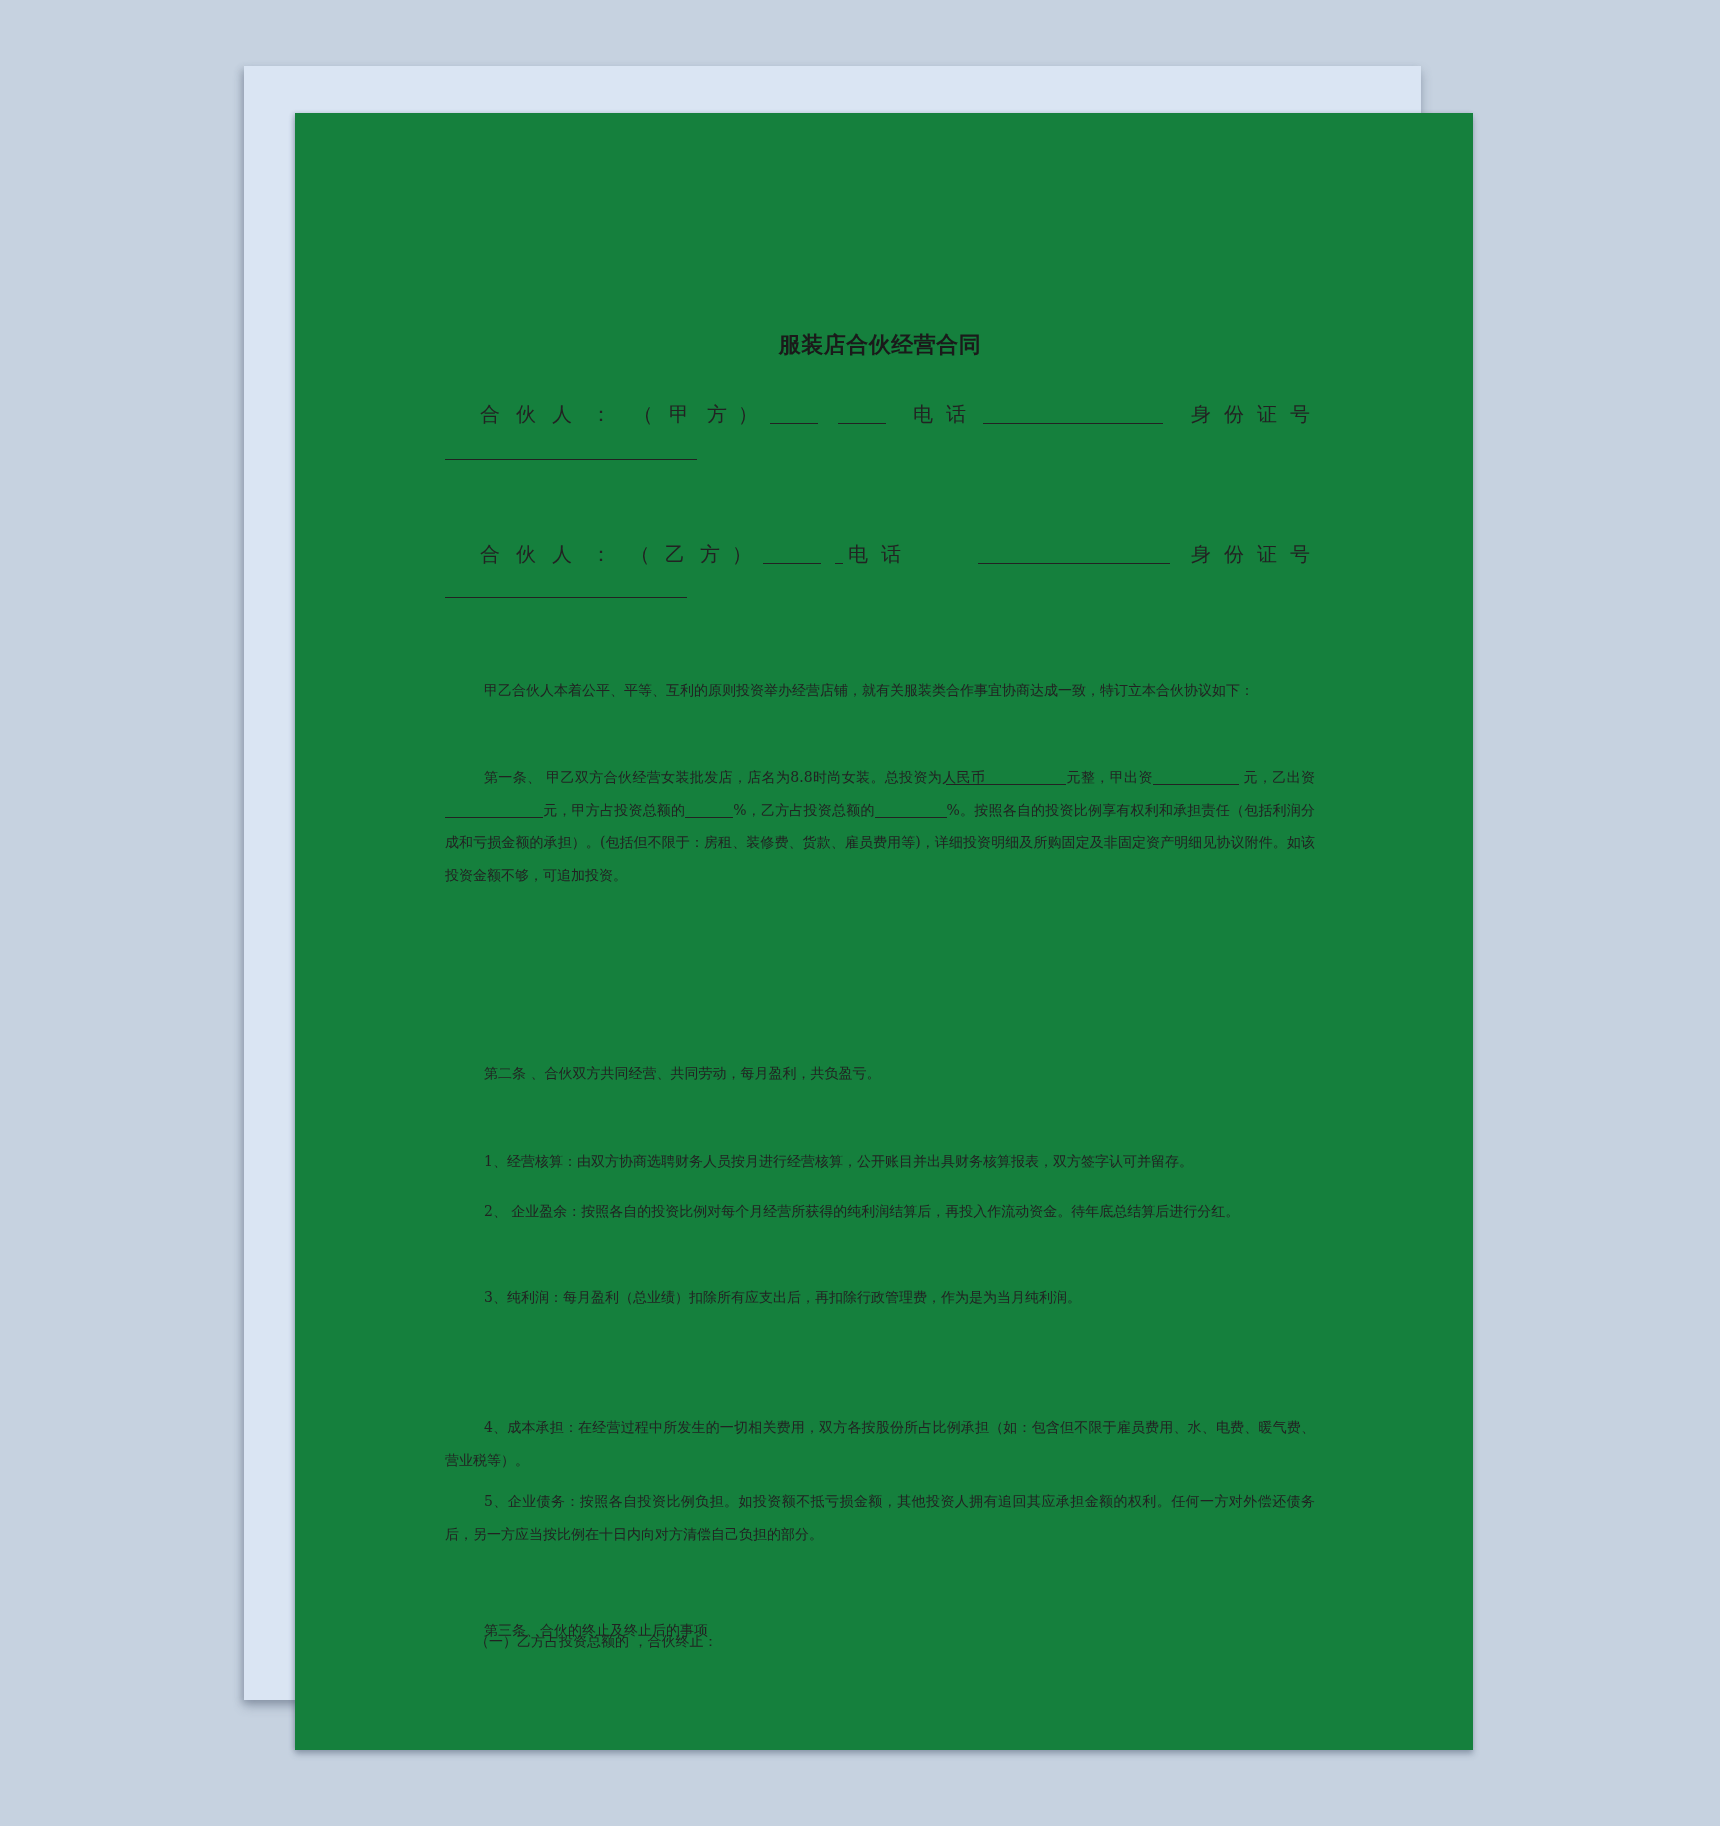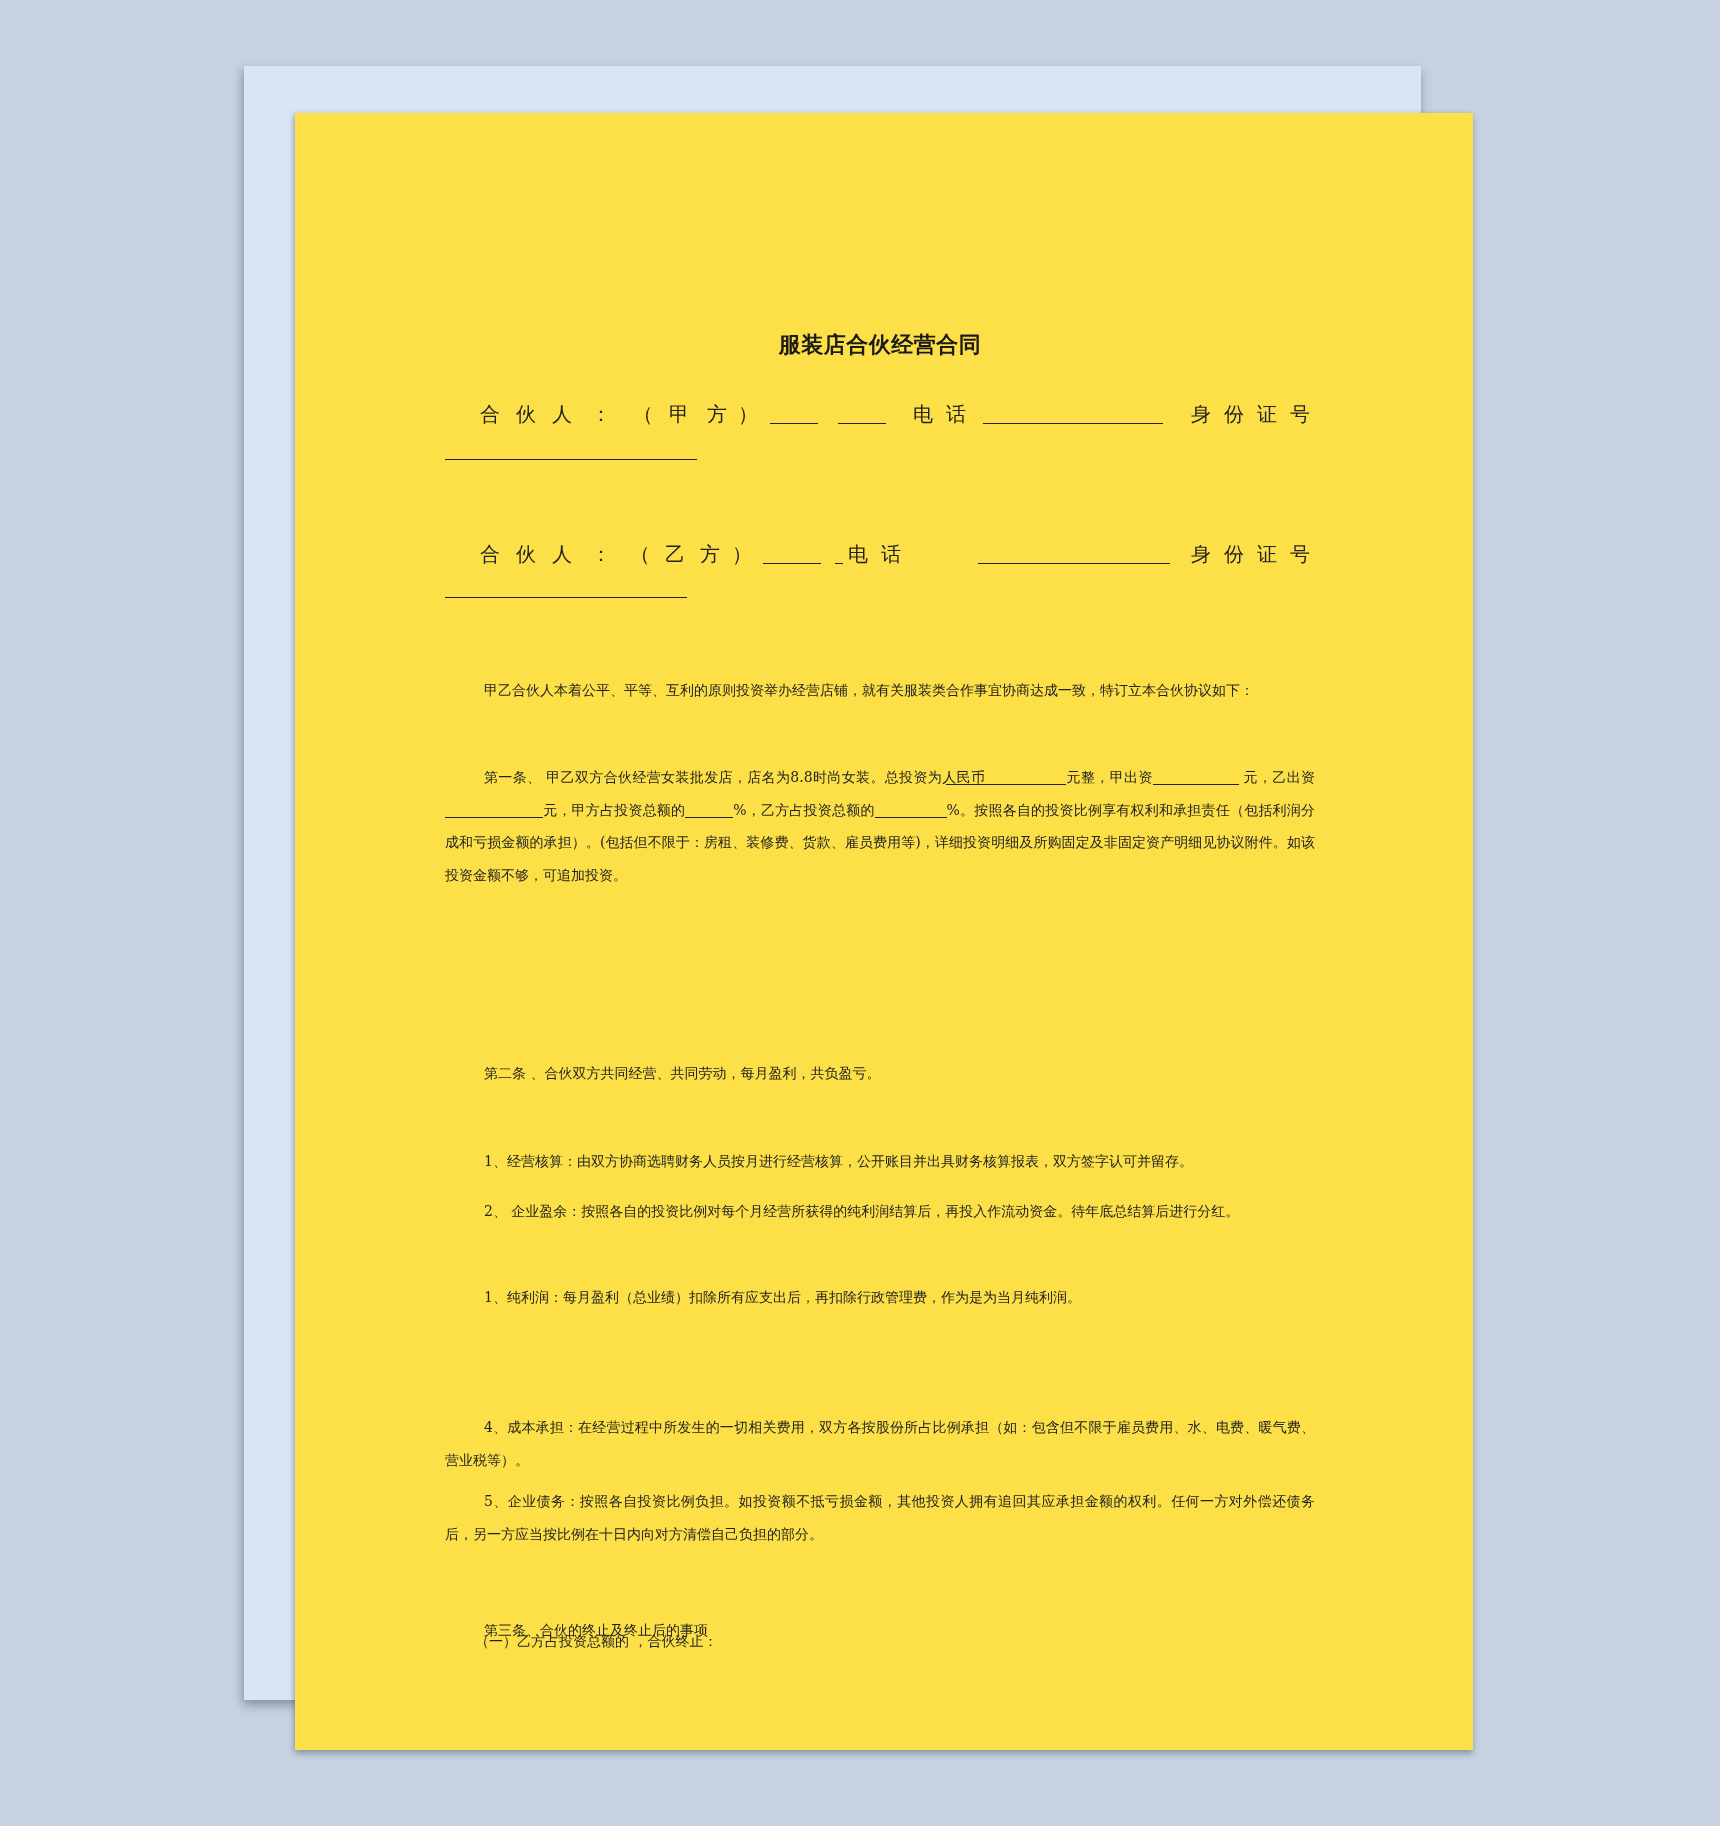--- a/index.html
+++ b/index.html
@@ -22,21 +22,21 @@
       height: 1634px;
       background: #dae5f3;
       box-shadow: 0 6px 10px rgba(90,105,125,0.45), -3px 3px 6px rgba(90,105,125,0.25);
     }
     .front-page {
       position: absolute;
       left: 295px;
       top: 113px;
       width: 1178px;
       height: 1637px;
-      background: #fde047;
+      background: #15803d;
       box-shadow: 0 4px 6px rgba(80,95,115,0.45), -2px 0 4px rgba(80,95,115,0.2);
     }
     .content {
       position: absolute;
       left: 150px;
       top: 0;
       width: 870px;
       color: #222;
       font-size: 19.5px;
     }
@@ -134,21 +134,21 @@
     <div class="blank" style="left:0; top:484px; width:242px;"></div>
 
     <div class="para" style="top:561px;">甲乙合伙人本着公平、平等、互利的原则投资举办经营店铺，就有关服装类合作事宜协商达成一致，特订立本合伙协议如下：</div>
 
     <div class="para" style="top:648px;"><span>第一条、 甲乙双方合伙经营女装批发店，店名为8.8时尚女装。总投资为人民币</span><span class="uline" style="width:120px; margin-left:-39px;"></span><span>元整，甲出资</span><span class="uline" style="width:86px;"></span><span> 元，乙出资</span><span class="uline" style="width:98px;"></span><span>元，甲方占投资总额的</span><span class="uline" style="width:48px;"></span><span>%，乙方占投资总额的</span><span class="uline" style="width:72px;"></span><span>%。按照各自的投资比例享有权利和承担责任（包括利润分成和亏损金额的承担）。(包括但不限于：房租、装修费、货款、雇员费用等)，详细投资明细及所购固定及非固定资产明细见协议附件。如该投资金额不够，可追加投资。</span></div>
 
     <div class="para" style="top:944px;">第二条 、合伙双方共同经营、共同劳动，每月盈利，共负盈亏。</div>
 
     <div class="para" style="top:1032px;">1、经营核算：由双方协商选聘财务人员按月进行经营核算，公开账目并出具财务核算报表，双方签字认可并留存。</div>
     <div class="para" style="top:1082px;">2、 企业盈余：按照各自的投资比例对每个月经营所获得的纯利润结算后，再投入作流动资金。待年底总结算后进行分红。</div>
-    <div class="para" style="top:1168px;">1、纯利润：每月盈利（总业绩）扣除所有应支出后，再扣除行政管理费，作为是为当月纯利润。</div>
+    <div class="para" style="top:1168px;">3、纯利润：每月盈利（总业绩）扣除所有应支出后，再扣除行政管理费，作为是为当月纯利润。</div>
     <div class="para" style="top:1298px;">4、成本承担：在经营过程中所发生的一切相关费用，双方各按股份所占比例承担（如：包含但不限于雇员费用、水、电费、暖气费、营业税等）。</div>
     <div class="para" style="top:1372px;">5、企业债务：按照各自投资比例负担。如投资额不抵亏损金额，其他投资人拥有追回其应承担金额的权利。任何一方对外偿还债务后，另一方应当按比例在十日内向对方清偿自己负担的部分。</div>
 
     <div class="para" style="top:1501px;">第三条、合伙的终止及终止后的事项</div>
     <div class="para" style="top:1512px; text-indent:30px;">（一）乙方占投资总额的 ，合伙终止：</div>
 
   </div>
 </div>
 
 </body></html>

